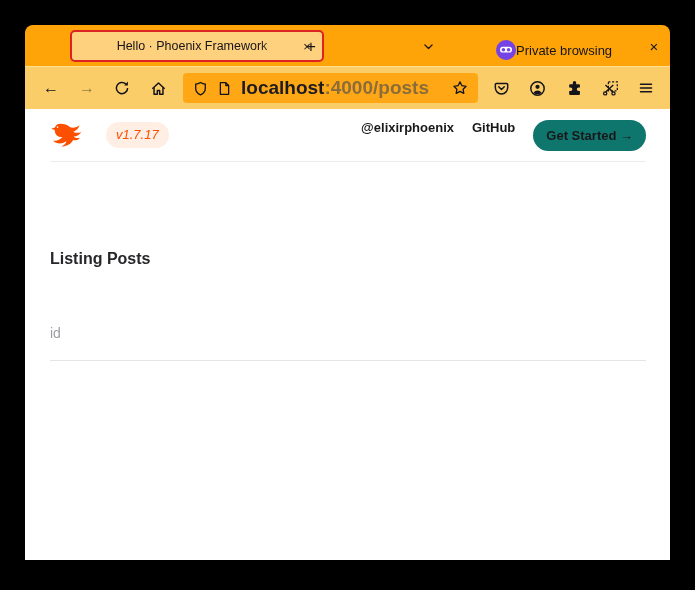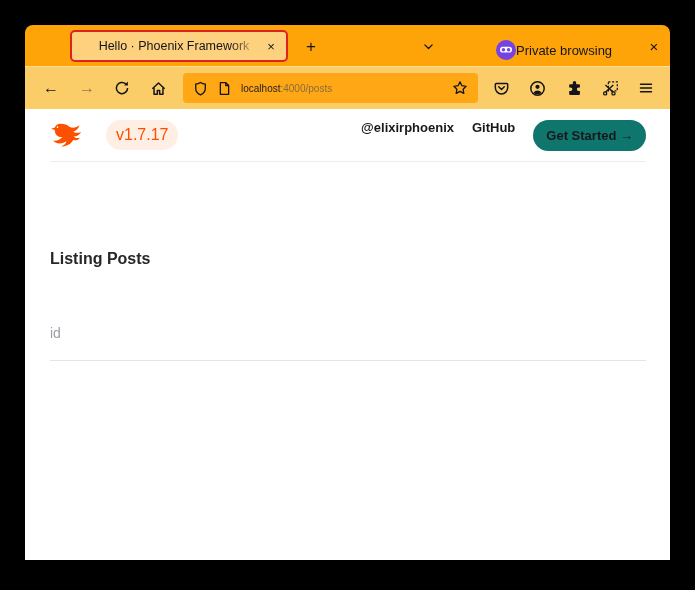--- a/index.html
+++ b/index.html
@@ -13,21 +13,21 @@
   #window {
     position:absolute; left:25px; top:25px; width:645px; height:535px;
     border-radius:8px 8px 0 0; overflow:hidden;
   }
 
   
   .tabbar {
     position:relative; height:41px; background:#ffa408;
   }
   .tab {
-    position:absolute; left:45px; top:5px; width:218px; height:32px;
+    position:absolute; left:45px; top:5px; width:254px; height:32px;
     background:#fed17e; border:2px solid #dd2222; border-radius:5px;
     display:flex; align-items:center; padding:0 6px 0 14px; cursor:default;
   }
   .tab-title {
     flex:1; font-size:12.5px; color:#15141a; white-space:nowrap; overflow:hidden;
     text-align:center;
     -webkit-mask-image:linear-gradient(90deg,#000 82%,transparent 98%);
             mask-image:linear-gradient(90deg,#000 82%,transparent 98%);
   }
   .tab-close {
@@ -58,37 +58,37 @@
     display:flex; align-items:center; justify-content:center;
     color:#15141a; font-size:16px;
   }
   .tool-icon svg { display:block; }
   .disabled { opacity:.45; }
   .urlbar {
     position:absolute; left:158px; top:6px; width:295px; height:30px;
     background:#ffa714; border-radius:4px;
     display:flex; align-items:center; gap:9px; padding:0 10px;
   }
-  .urlbar .addr { flex:1; font-size:10px; white-space:nowrap; overflow:hidden; }
+  .urlbar .addr { flex:1; font-size:19px; white-space:nowrap; overflow:hidden;font-weight:bold; }
   .addr .host { color:#1c1b22; }
   .addr .path { color:#8a6d3a; }
 
   
   .content {
     position:relative; background:#fff; height:451px;
   }
   .site-header {
     position:absolute; left:25px; right:24px; top:0; height:53px;
     display:flex; align-items:center; justify-content:space-between;
     border-bottom:1px solid #ececee;
   }
   .brand { display:flex; align-items:center; gap:16px; }
   .version-pill {
-    background:#ffeee4; color:#fd4f00; font-size:16px; font-weight:500;
-    padding:4px 10px; border-radius:999px; line-height:1.4;
+    background:#ffeee4; color:#fd4f00; font-size:13px; font-weight:500;
+    padding:4px 10px; border-radius:999px; line-height:1.4;font-style:italic;
   }
   .site-nav { display:flex; align-items:flex-start; gap:18px; }
   .nav-link { font-size:13px; font-weight:700; color:#18181b; cursor:pointer; }
   .cta-btn {
     background:#0f766e; color:#18181b; font-size:13px; font-weight:700;
     border:none; border-radius:999px; padding:8px 13px; cursor:pointer;
     font-family:"Liberation Sans", sans-serif;
   }
   .page-title {
     position:absolute; left:25px; top:139px;

